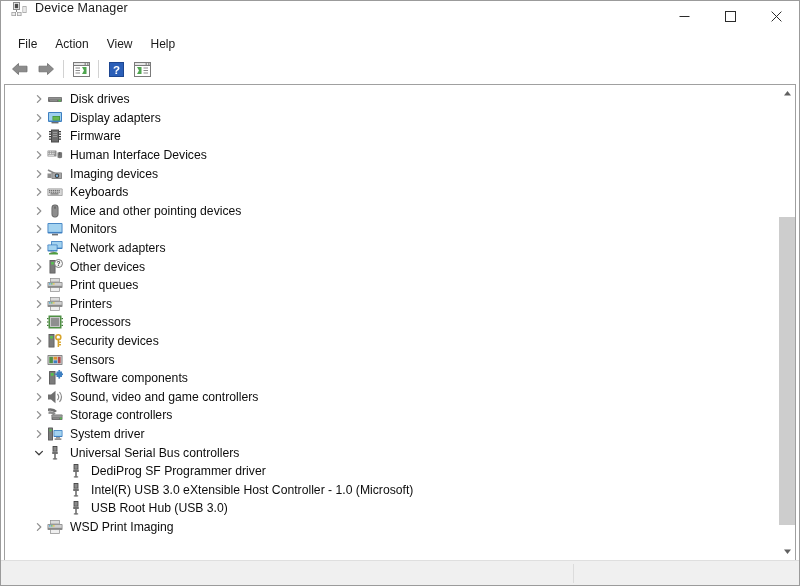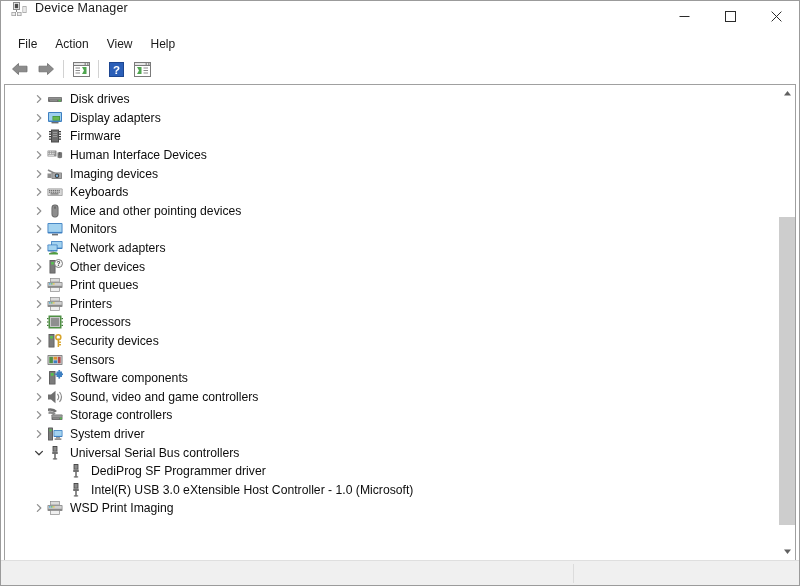--- a/index.html
+++ b/index.html
@@ -691,20 +691,33 @@
             <svg width="16" height="16" viewBox="0 0 16 16">
       <rect x="5.6" y="1" width="4.8" height="5.6" rx="0.6" fill="#3f3f3f"></rect>
       <rect x="6.4" y="1.8" width="3.2" height="4" fill="#8a8a8a"></rect>
       <rect x="5.2" y="6.6" width="5.6" height="2.3" rx="0.5" fill="#6f6f6f"></rect>
       <rect x="7.2" y="8.9" width="1.6" height="5.4" fill="#6f6f6f"></rect>
       <rect x="5.8" y="13.2" width="4.4" height="1.4" rx="0.4" fill="#6f6f6f"></rect>
     </svg>
           </div>
           <div class="rowlabel">Intel(R) USB 3.0 eXtensible Host Controller - 1.0 (Microsoft)</div>
         </div>
+        <div class="row depth2">
+          <div style="width: 63px; flex: 0 0 63px;"></div>
+          <div class="icon">
+            <svg width="16" height="16" viewBox="0 0 16 16">
+      <rect x="5.6" y="1" width="4.8" height="5.6" rx="0.6" fill="#3f3f3f"></rect>
+      <rect x="6.4" y="1.8" width="3.2" height="4" fill="#8a8a8a"></rect>
+      <rect x="5.2" y="6.6" width="5.6" height="2.3" rx="0.5" fill="#6f6f6f"></rect>
+      <rect x="7.2" y="8.9" width="1.6" height="5.4" fill="#6f6f6f"></rect>
+      <rect x="5.8" y="13.2" width="4.4" height="1.4" rx="0.4" fill="#6f6f6f"></rect>
+    </svg>
+          </div>
+          <div class="rowlabel">USB Root Hub (USB 3.0)</div>
+        </div>
         <div class="row depth1">
           <div style="width: 26px; flex: 0 0 26px;"></div>
           <div class="twisty">
             <svg width="10" height="10" viewBox="0 0 10 10">
               <path d="M3.4 1.6 L6.8 5 L3.4 8.4" stroke="#8f8f8f" stroke-width="1.25" fill="none" stroke-linecap="round" stroke-linejoin="round"></path>
             </svg>
           </div>
           <div class="icon">
             <svg width="16" height="16" viewBox="0 0 16 16">
       <rect x="3.5" y="1.5" width="9" height="3.5" fill="#dcdcdc" stroke="#8a8a8a" stroke-width="0.7"></rect>

